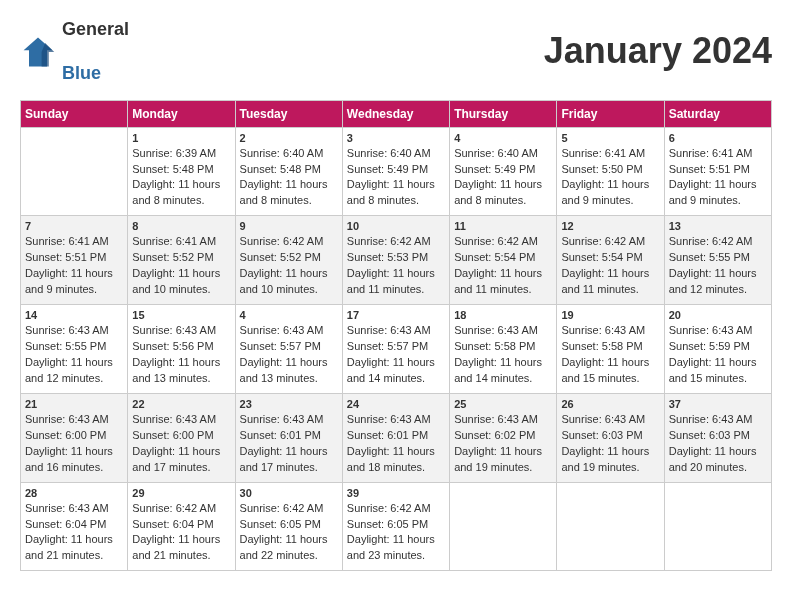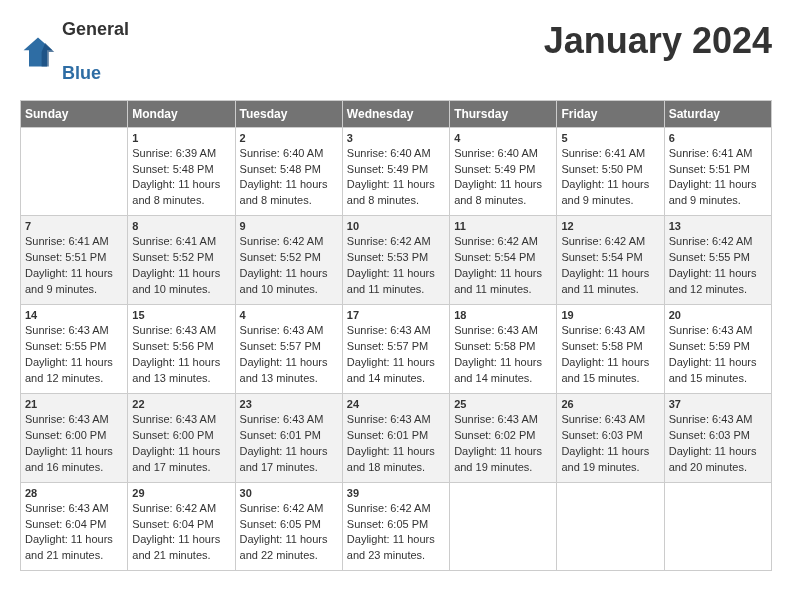--- a/index.html
+++ b/index.html
@@ -36,37 +36,38 @@
       font-weight: bold;
       color: #2e6da4;
       margin-top: 24px;
     }
     .logo-icon {
       width: 36px;
       height: 36px;
     }
     .title-block {
       text-align: left;
+      margin-top: 10px;
     }
     .month-title {
       font-size: 36px;
       font-weight: bold;
       color: #333;
     }
     .subtitle {
       font-size: 15px;
       color: #555;
     }
     table {
       width: 100%;
       border-collapse: collapse;
       table-layout: fixed;
     }
     thead tr th {
-      background-color: #737373;
+      background-color: #be185d;
       color: #fff;
       font-size: 12px;
       font-weight: bold;
       padding: 6px 4px;
       text-align: left;
       border: 1px solid #ccc;
     }
     tbody tr td {
       border: 1px solid #ccc;
       vertical-align: top;

